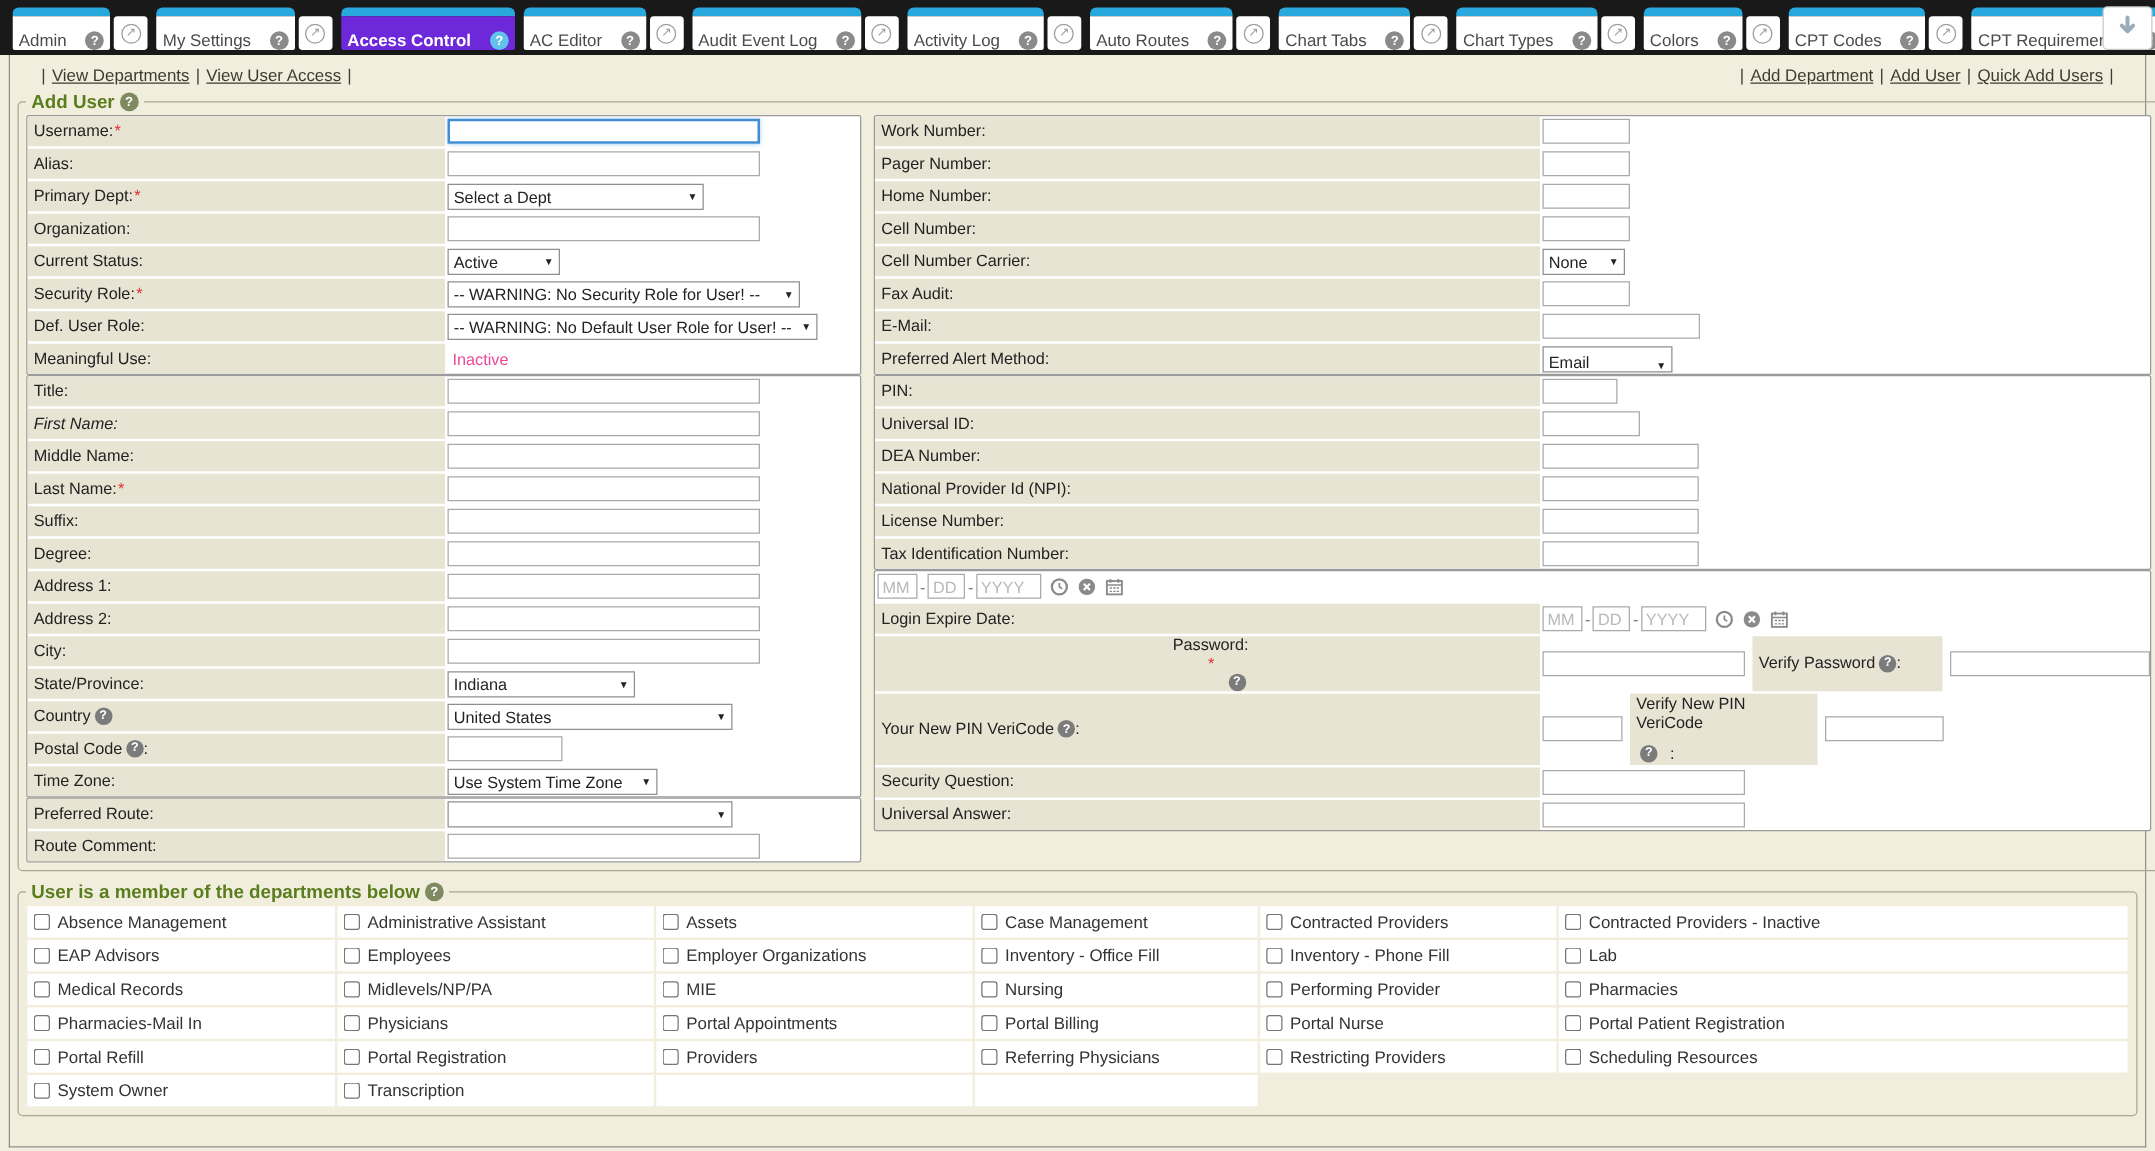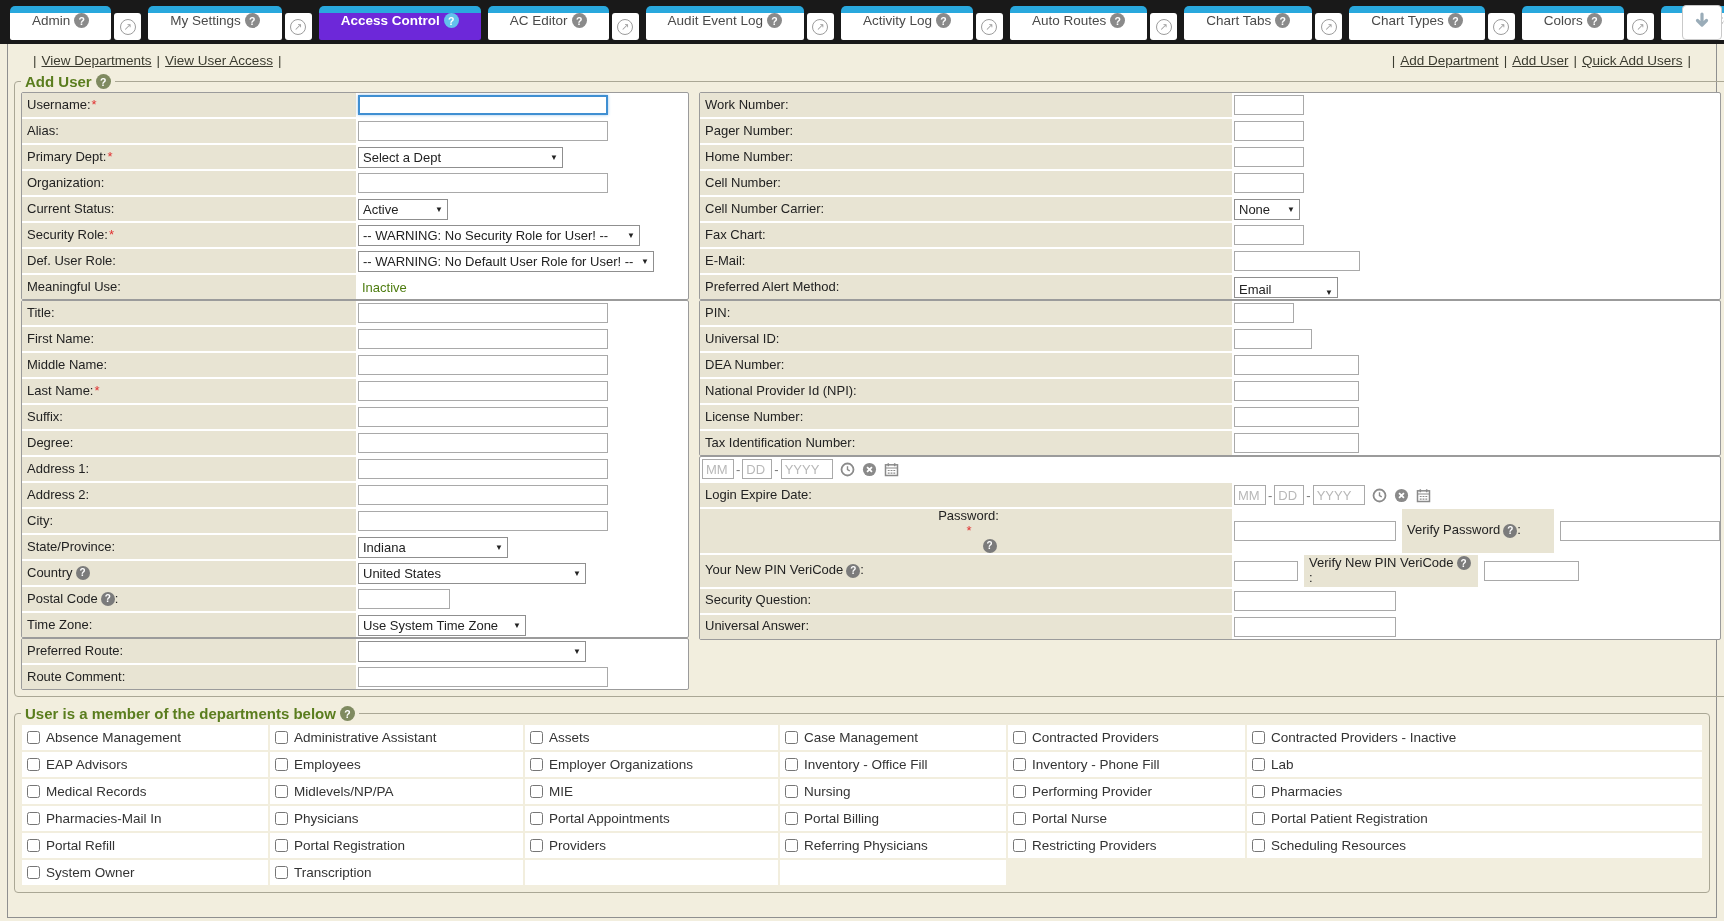--- a/index.html
+++ b/index.html
@@ -9,21 +9,21 @@
     background:#f2eede;color:#222;
     font-family:"Liberation Sans",sans-serif;font-size:13px;
   }
   
   .tabbar{position:relative;height:44px;background:#191919;display:flex;align-items:flex-end;
           padding:0 0 4px 10px;overflow:hidden}
   .tabs{display:flex;align-items:flex-end;gap:7px;flex:1;overflow:hidden;height:37px}
   .tabgroup{display:flex;align-items:flex-end;gap:3px;flex-shrink:0}
   .tab{display:flex;flex-direction:column;cursor:pointer}
   .tabcap{height:7px;background:#29a8dd;border-radius:5px 5px 0 0}
-  .tabbody{background:#fff;height:27px;display:flex;align-items:flex-start;gap:4px;padding:0 22px;
+  .tabbody{background:#fff;height:27px;display:flex;align-items:flex-end;gap:15px;padding:0 5px;
            border-radius:0 0 2px 2px;font-size:13.5px;color:#4a4a4a;white-space:nowrap}
   .tab.active .tabbody{background:#6d28d9;color:#fff;font-weight:bold}
   .qbadge{width:15px;height:15px;border-radius:50%;background:#8a8a8a;color:#fff;font-size:10.5px;
           font-weight:bold;display:inline-flex;align-items:center;justify-content:center;flex-shrink:0}
   .tab.active .qbadge{background:#63c2ec}
   .linkbtn{width:27px;height:27px;background:#fff;border:none;border-radius:3px;display:flex;
            align-items:center;justify-content:center;cursor:pointer;padding:0}
   .extlink{width:16px;height:16px;border:1.5px solid #9c9c9c;border-radius:50%;color:#9c9c9c;
            font-size:10px;line-height:1;display:flex;align-items:center;justify-content:center}
   .scrollbtn{position:absolute;right:2px;top:5px;width:40px;height:35px;background:#fff;
@@ -55,21 +55,21 @@
   .qicon{width:14px;height:14px;border-radius:50%;background:#7b7b7b;color:#fff;font-size:10px;
          font-weight:bold;display:inline-flex;align-items:center;justify-content:center;
          margin-left:3px;flex-shrink:0;cursor:pointer}
   input.ti{border:1px solid #a9a9a9;height:20px;padding:1px 3px;background:#fff;
            font:13px "Liberation Sans",sans-serif}
   input.ti.focused{border:2px solid #3f8fd2;box-shadow:0 0 3px #9cc6ea;outline:none}
   input.ti::placeholder{color:#b8b8b8}
   .sel{border:1px solid #8f8f8f;height:21px;background:#fff;display:flex;align-items:center;
        justify-content:space-between;padding:0 4px;font-size:13px;cursor:pointer}
   .arr{font-size:8px;color:#222;margin-left:6px}
-  .static{padding-left:4px;color:#4d7c0f}
+  .static{padding-left:4px;color:#ec4899}
   .dsep{margin:0 2px;color:#777}
   .dbtn{margin-left:7px;display:inline-flex;cursor:pointer;background:none;border:none;padding:0}
   .midlabel{background:#e8e4d3;align-self:stretch;display:flex;align-items:center;flex-wrap:wrap;
             padding:1px 5px;margin:0 6px;line-height:1.15}
   
   .dept-grid{display:grid;grid-template-columns:246px 253px 253px 226px 237px auto;gap:2px;padding:1px}
   .dcell{background:#fff;min-height:25px;display:flex;align-items:center;gap:6px;padding:0 5px;
          font-size:13.5px;color:#333;cursor:pointer}
   .dcell input{width:13px;height:13px;margin:0;flex-shrink:0}
   .dcell.blank{cursor:default}
@@ -324,21 +324,21 @@
           <div class="fgroup">
             <div class="frow">
               <div class="flabel" style="width: 334px;">
                 <span>Title:</span>
               </div>
               <div class="fctrl">
                 <input class="ti" type="text" style="width: 250px;">
               </div>
             </div>
             <div class="frow">
-              <div class="flabel" style="width: 334px;">
+              <div class="flabel" style="width: 334px; font-style: italic;">
                 <span>First Name:</span>
               </div>
               <div class="fctrl">
                 <input class="ti" type="text" style="width: 250px;">
               </div>
             </div>
             <div class="frow">
               <div class="flabel" style="width: 334px;">
                 <span>Middle Name:</span>
               </div>
@@ -502,21 +502,21 @@
               </div>
               <div class="fctrl">
                 <div class="sel" style="width: 66px;">
                   <span class="selval">None</span>
                   <span class="arr">▼</span>
                 </div>
               </div>
             </div>
             <div class="frow">
               <div class="flabel" style="width: 532px;">
-                <span>Fax Chart:</span>
+                <span>Fax Audit:</span>
               </div>
               <div class="fctrl">
                 <input class="ti" type="text" style="width: 70px;">
               </div>
             </div>
             <div class="frow">
               <div class="flabel" style="width: 532px;">
                 <span>E-Mail:</span>
               </div>
               <div class="fctrl">
@@ -664,21 +664,21 @@
               </div>
             </div>
             <div class="frow">
               <div class="flabel" style="width: 532px;">
                 <span>Your New PIN VeriCode</span>
                 <span class="qicon">?</span>
                 <span>:</span>
               </div>
               <div class="fctrl">
                 <input class="ti" type="text" style="width: 64px;">
-                <div class="midlabel" style="width: 174px;">
+                <div class="midlabel" style="width: 150px; gap: 10px;">
                   <span>Verify New PIN VeriCode</span>
                   <span class="qicon">?</span>
                   <span>:</span>
                 </div>
                 <input class="ti" type="text" style="width: 95px;">
               </div>
             </div>
             <div class="frow">
               <div class="flabel" style="width: 532px;">
                 <span>Security Question:</span>

